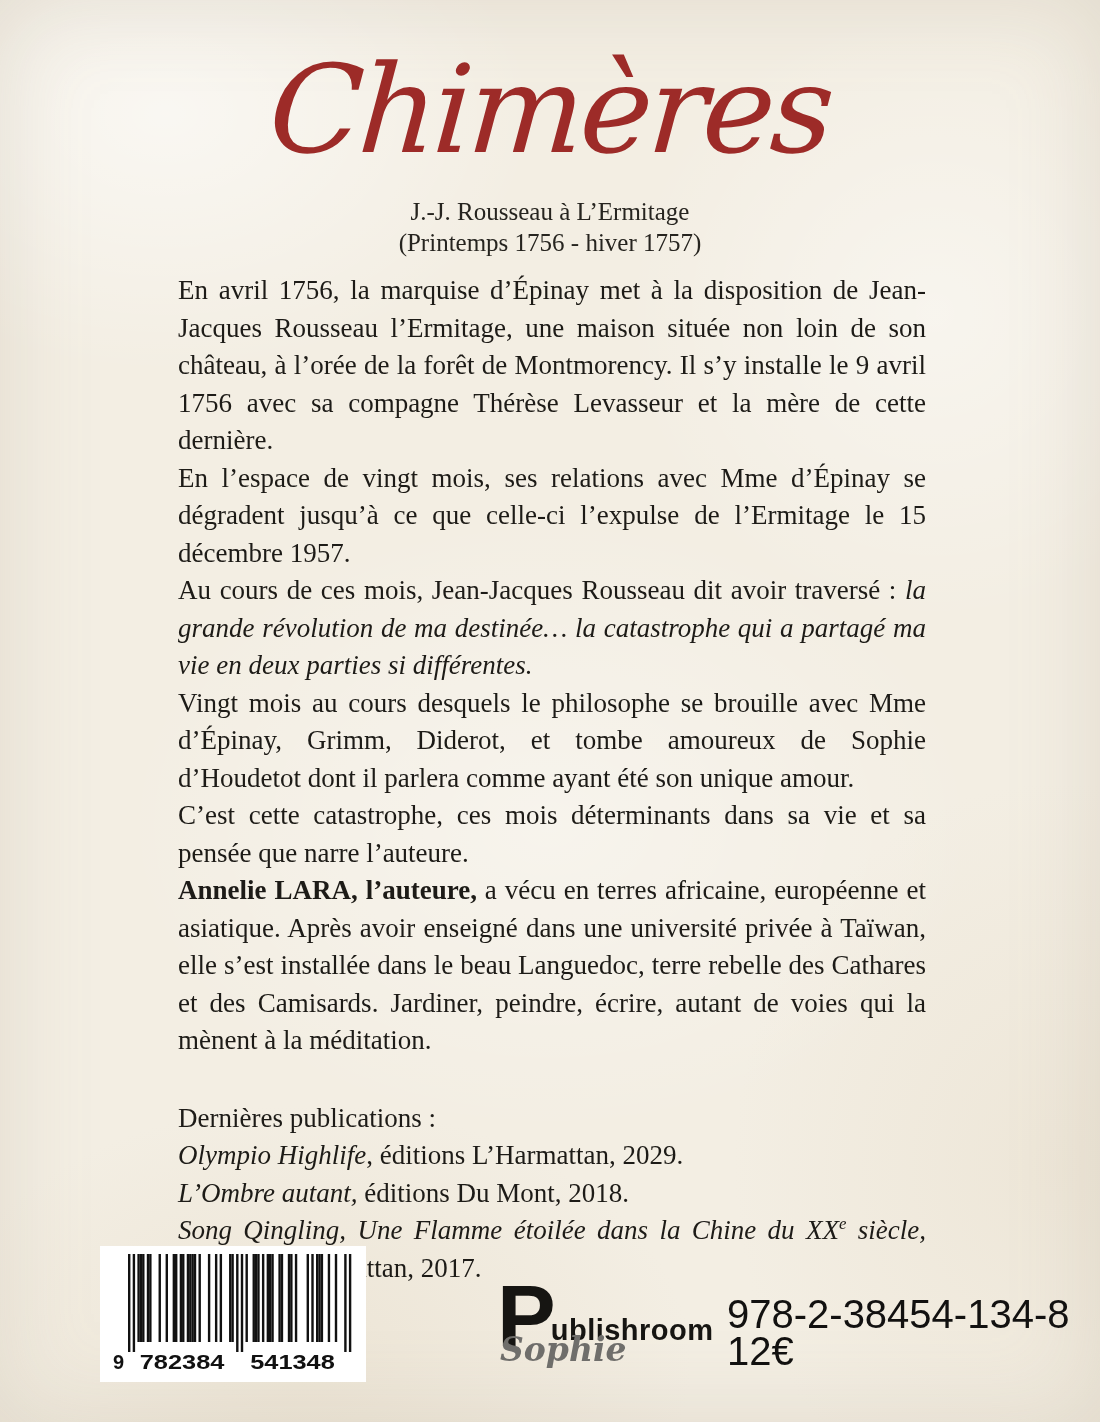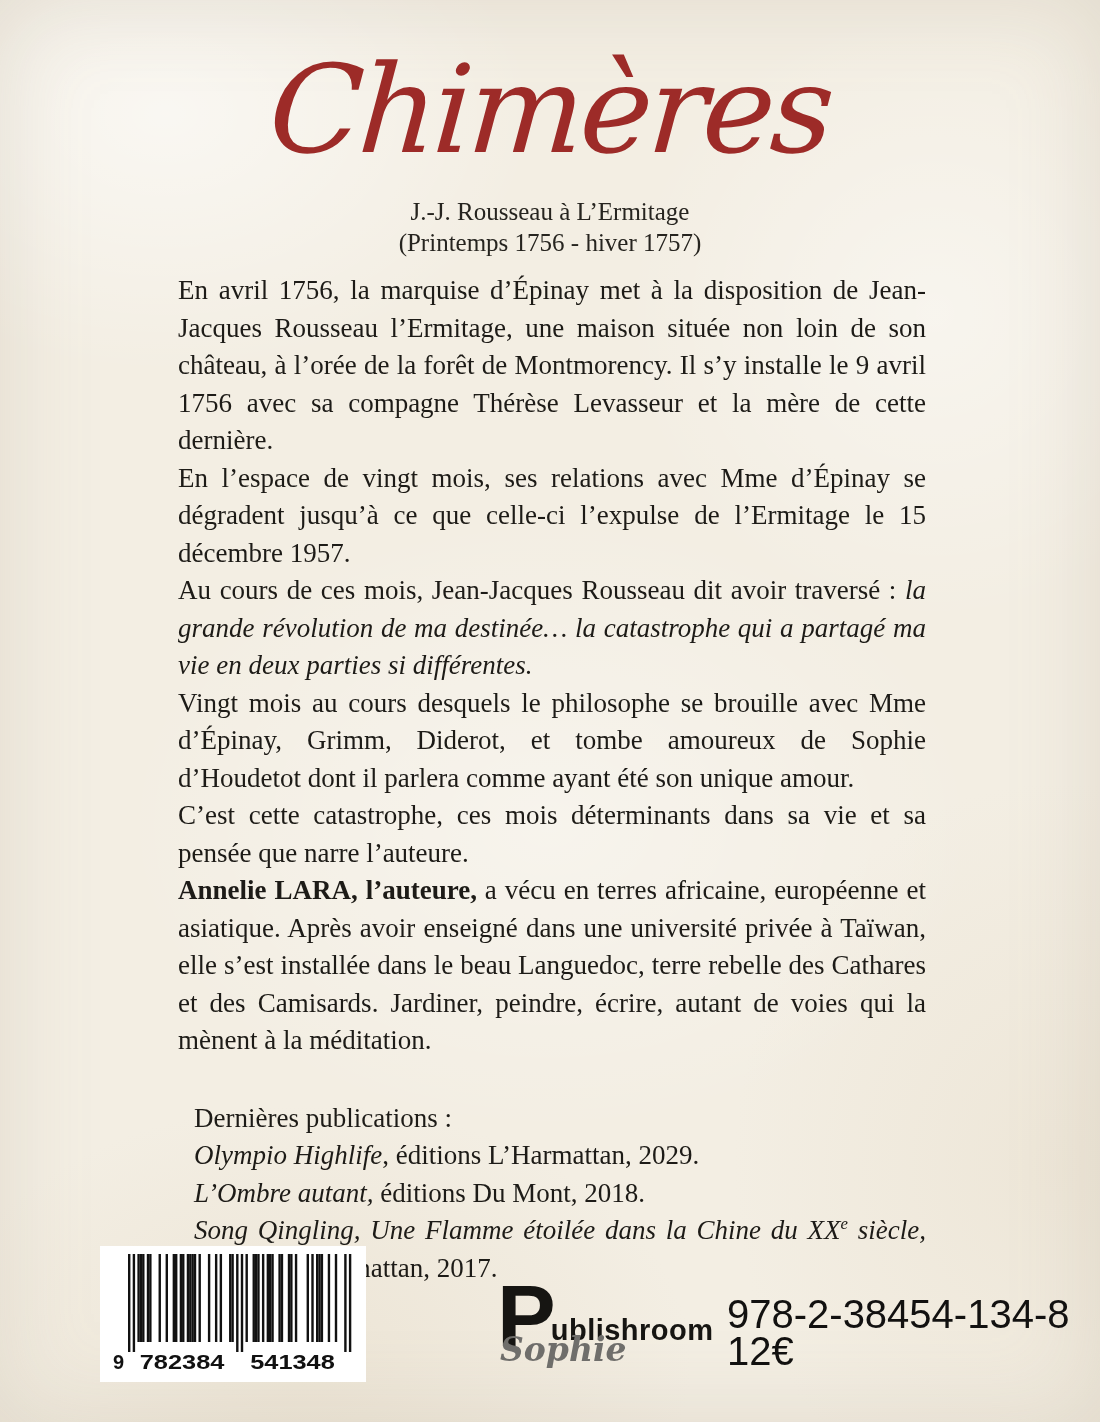--- a/index.html
+++ b/index.html
@@ -38,21 +38,21 @@
     color:#26241f;
   }
   .column{
     position:absolute; left:178px; top:272px; width:748px;
     font-size:27px; line-height:37.5px;
     text-align:justify;
   }
   .column p{margin:0;}
   .bio{margin-top:40px;}
   .bio .author-name{font-weight:bold;font-family:Liberation Serif, serif;}
-  .pubs{margin-top:40px;margin-left:16px;}
+  .pubs{margin-top:40px;}
   .quote, .pub-title{font-style:italic;}
   .pub-title sup{font-size:0.62em; line-height:0;}
   .barcode-box{
     position:absolute; left:100px; top:1246px;
     width:266px; height:136px;
     background:#ffffff;
     display:flex; justify-content:center; align-items:flex-start;
     padding-top:8px; box-sizing:border-box;
   }
   .publisher{

